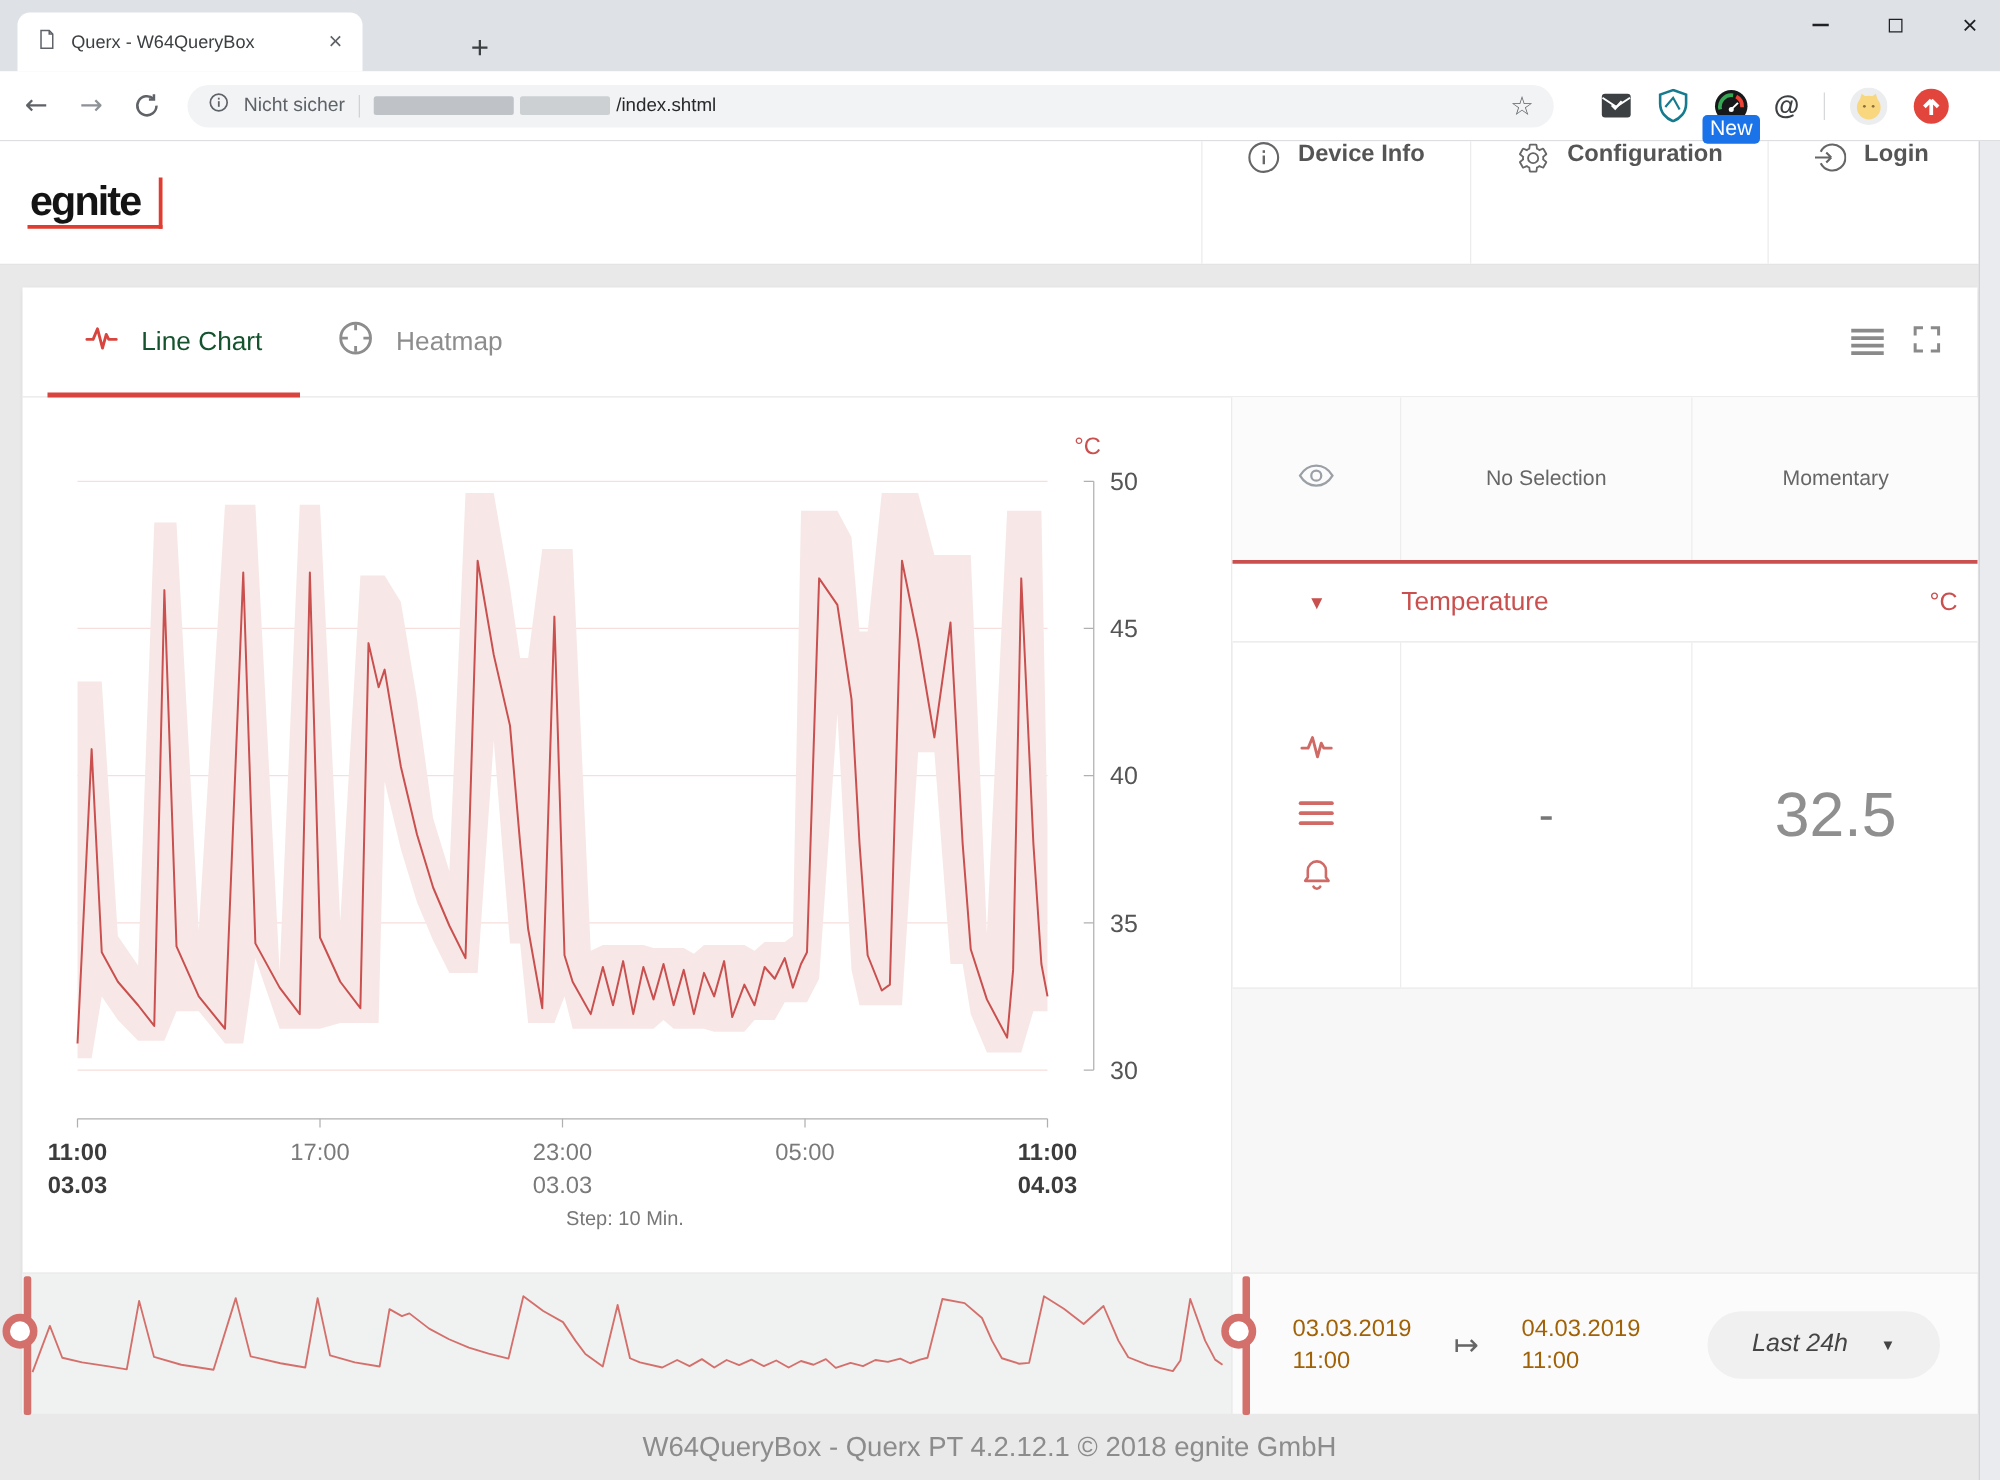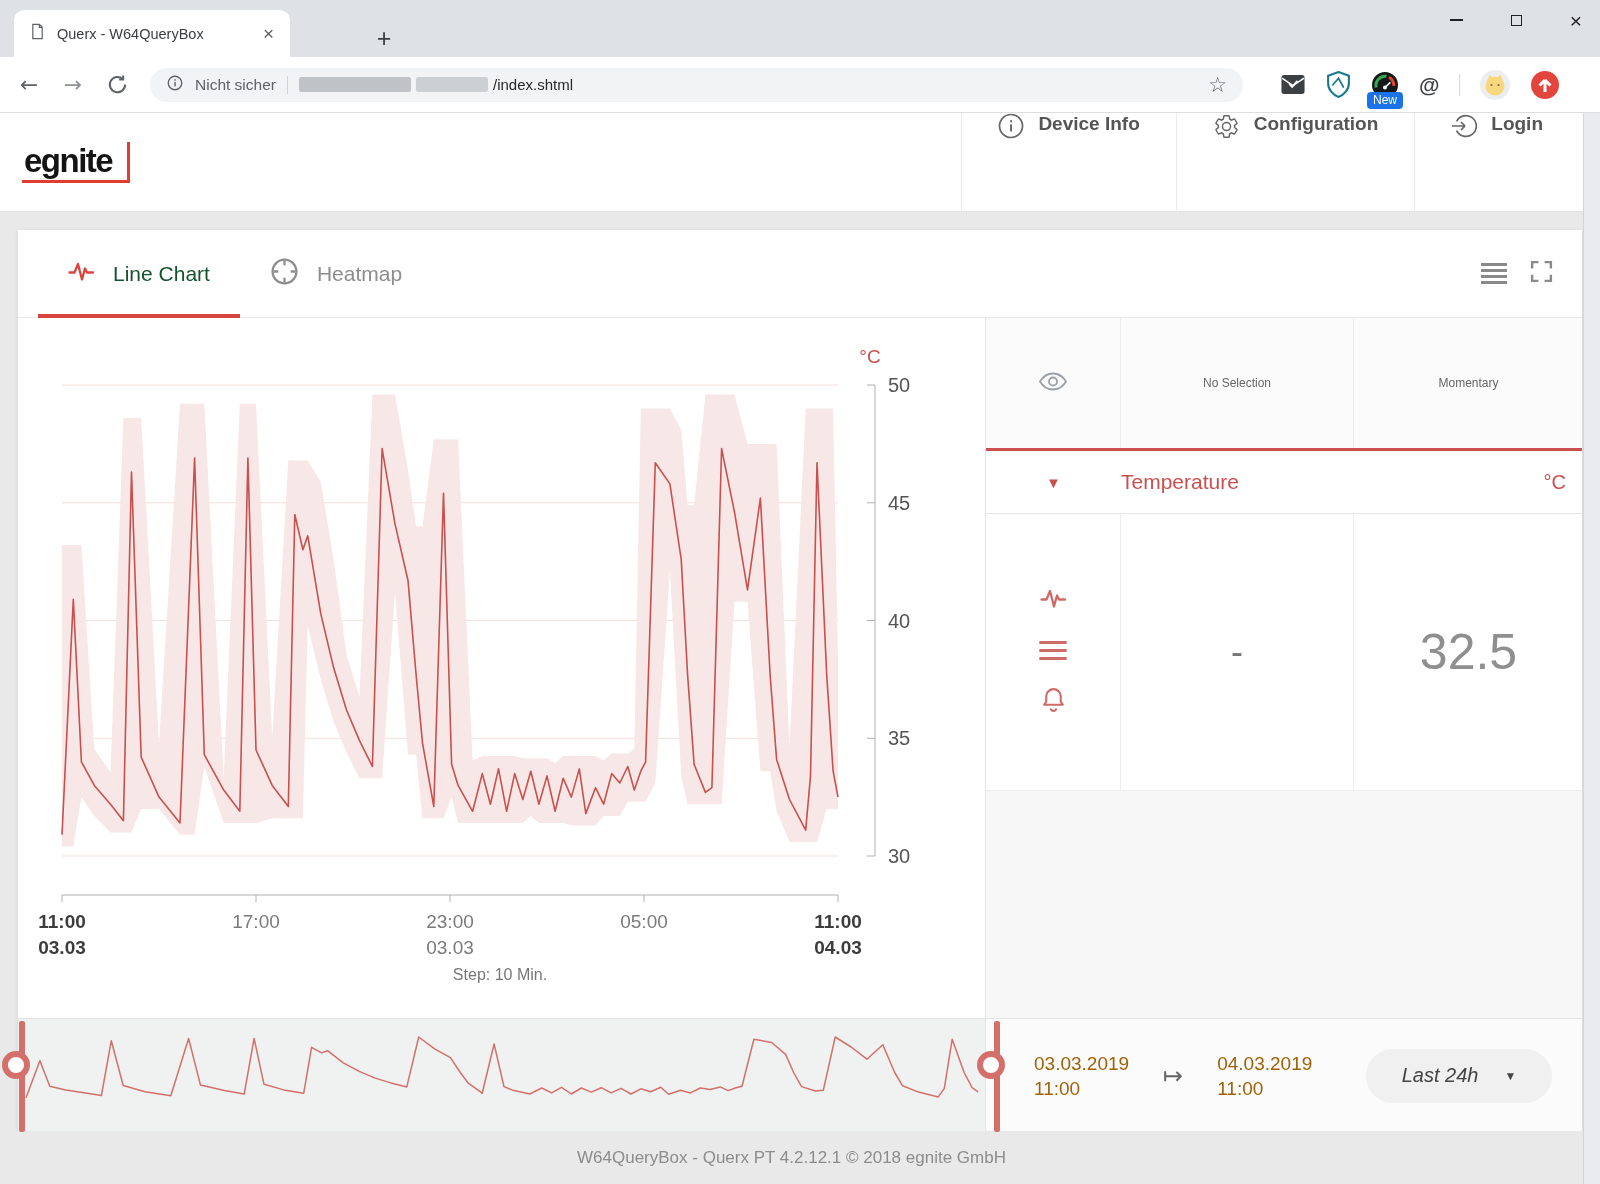--- a/index.html
+++ b/index.html
@@ -31,21 +31,21 @@
   .sec-label { color:#5f6368; font-size:15.5px; white-space:nowrap; }
   .pill-div { width:1px; height:18px; background:#d0d3d6; }
   .redact { height:15px; border-radius:2px; }
   .url-path { color:#28292b; font-size:15px; }
   .star { margin-left:auto; color:#5f6368; font-size:21px; font-family:"DejaVu Sans",sans-serif; }
   .ext-row { display:flex; align-items:center; gap:20px; margin-left:27px; }
   .ext { position:relative; display:flex; align-items:center; justify-content:center; }
   .at-glyph { font-size:21px; font-weight:bold; color:#3c4043; }
   .ext-div { width:1px; height:22px; background:#d6d8da; }
   .badge-new { position:absolute; top:21px; left:50%; transform:translateX(-50%); background:#1a73e8;
-               color:#fff; font-size:12px; padding:1.5px 6px; border-radius:4px; white-space:nowrap; z-index:3; }
+               color:#fff; font-size:17px; padding:1.5px 6px; border-radius:4px; white-space:nowrap; z-index:3; }
 
   
   .site-header { position:absolute; left:0; top:113px; width:1583px; height:99px; background:#fff;
                  border-bottom:1px solid #e4e4e4; display:flex; align-items:center; }
   .logo { margin-left:22px; font-size:33px; font-weight:bold; letter-spacing:-1.5px; color:#141414;
           border-right:3px solid #e03c31; border-bottom:3px solid #e03c31; padding:0 15px 0 2px; }
   .site-nav { margin-left:auto; display:flex; height:100%; }
   .nav-item { display:flex; gap:14px; padding:0 36px; border-left:1px solid #ececec;
               font-size:19px; color:#555; cursor:pointer;font-weight:bold; }
   .nav-item:last-child { padding-right:40px; }
@@ -64,21 +64,21 @@
   .hamb4 { display:flex; flex-direction:column; gap:3.5px; }
   .hamb4 span { width:26px; height:2.6px; background:#8a8a8a; display:block; }
 
   .main-row { position:absolute; left:0; top:88px; width:1564px; height:700px; }
   .chart-area { position:absolute; left:0; top:0; width:967px; height:700px; }
   .chart-area svg { position:absolute; left:0; top:0; }
 
   .panel { position:absolute; left:967px; top:0; width:597px; height:700px; border-left:1px solid #e5e5e5; background:#fff; }
   .panel-header { position:absolute; top:0; left:0; width:100%; height:130px; background:#fbfbfb;
                   display:grid; grid-template-columns:135px 233px 229px; }
-  .ph-cell { display:flex; align-items:center; justify-content:center; font-size:12px; color:#666;
+  .ph-cell { display:flex; align-items:center; justify-content:center; font-size:17px; color:#666;
              border-right:1px solid #ededed; }
   .ph-cell:last-child { border-right:none; }
   .temp-row { position:absolute; top:130px; left:0; width:100%; height:66px; border-top:3px solid #c9504e;
               border-bottom:1px solid #e8e8e8; display:flex; align-items:center; background:#fff; color:#c9504e; }
   .tr-caret { width:135px; text-align:center; font-size:15px; }
   .tr-name { font-size:21px; }
   .tr-unit { margin-left:auto; margin-right:16px; font-size:20px; }
   .panel-body { position:absolute; top:196px; left:0; width:100%; height:276px;
                 display:grid; grid-template-columns:135px 233px 229px; }
   .pb-icons { display:flex; flex-direction:column; align-items:center; justify-content:center; gap:26px;
@@ -103,21 +103,21 @@
   .preset-caret { font-size:12px; color:#444; }
   .handle { position:absolute; top:0; width:6px; height:113px; z-index:5; }
   .handle-left { left:1px; }
   .handle-right { left:976px; }
   .h-bar { position:absolute; left:0; top:2px; width:6px; height:111px; background:#d4706c; border-radius:2px; }
   .h-circle { position:absolute; left:-17px; top:32px; width:28px; height:28px; background:#fff;
               border:6px solid #d4706c; border-radius:50%; }
 
   
   .footer { position:absolute; left:0; top:1131px; width:1583px; height:53px; background:#e9e9e9;
-            display:flex; align-items:center; justify-content:center; font-size:17px; color:#8c8c8c; }
+            display:flex; align-items:center; justify-content:center; font-size:22px; color:#8c8c8c; }
   .scrollbar { position:absolute; left:1583px; top:113px; width:17px; height:1071px; background:#e9ebee;
                border-left:1px solid #d2d4d7; }
 </style>
 </head>
 <body>
 
 <div class="screen">
 
   <div class="tabbar">
     <div class="btab">

